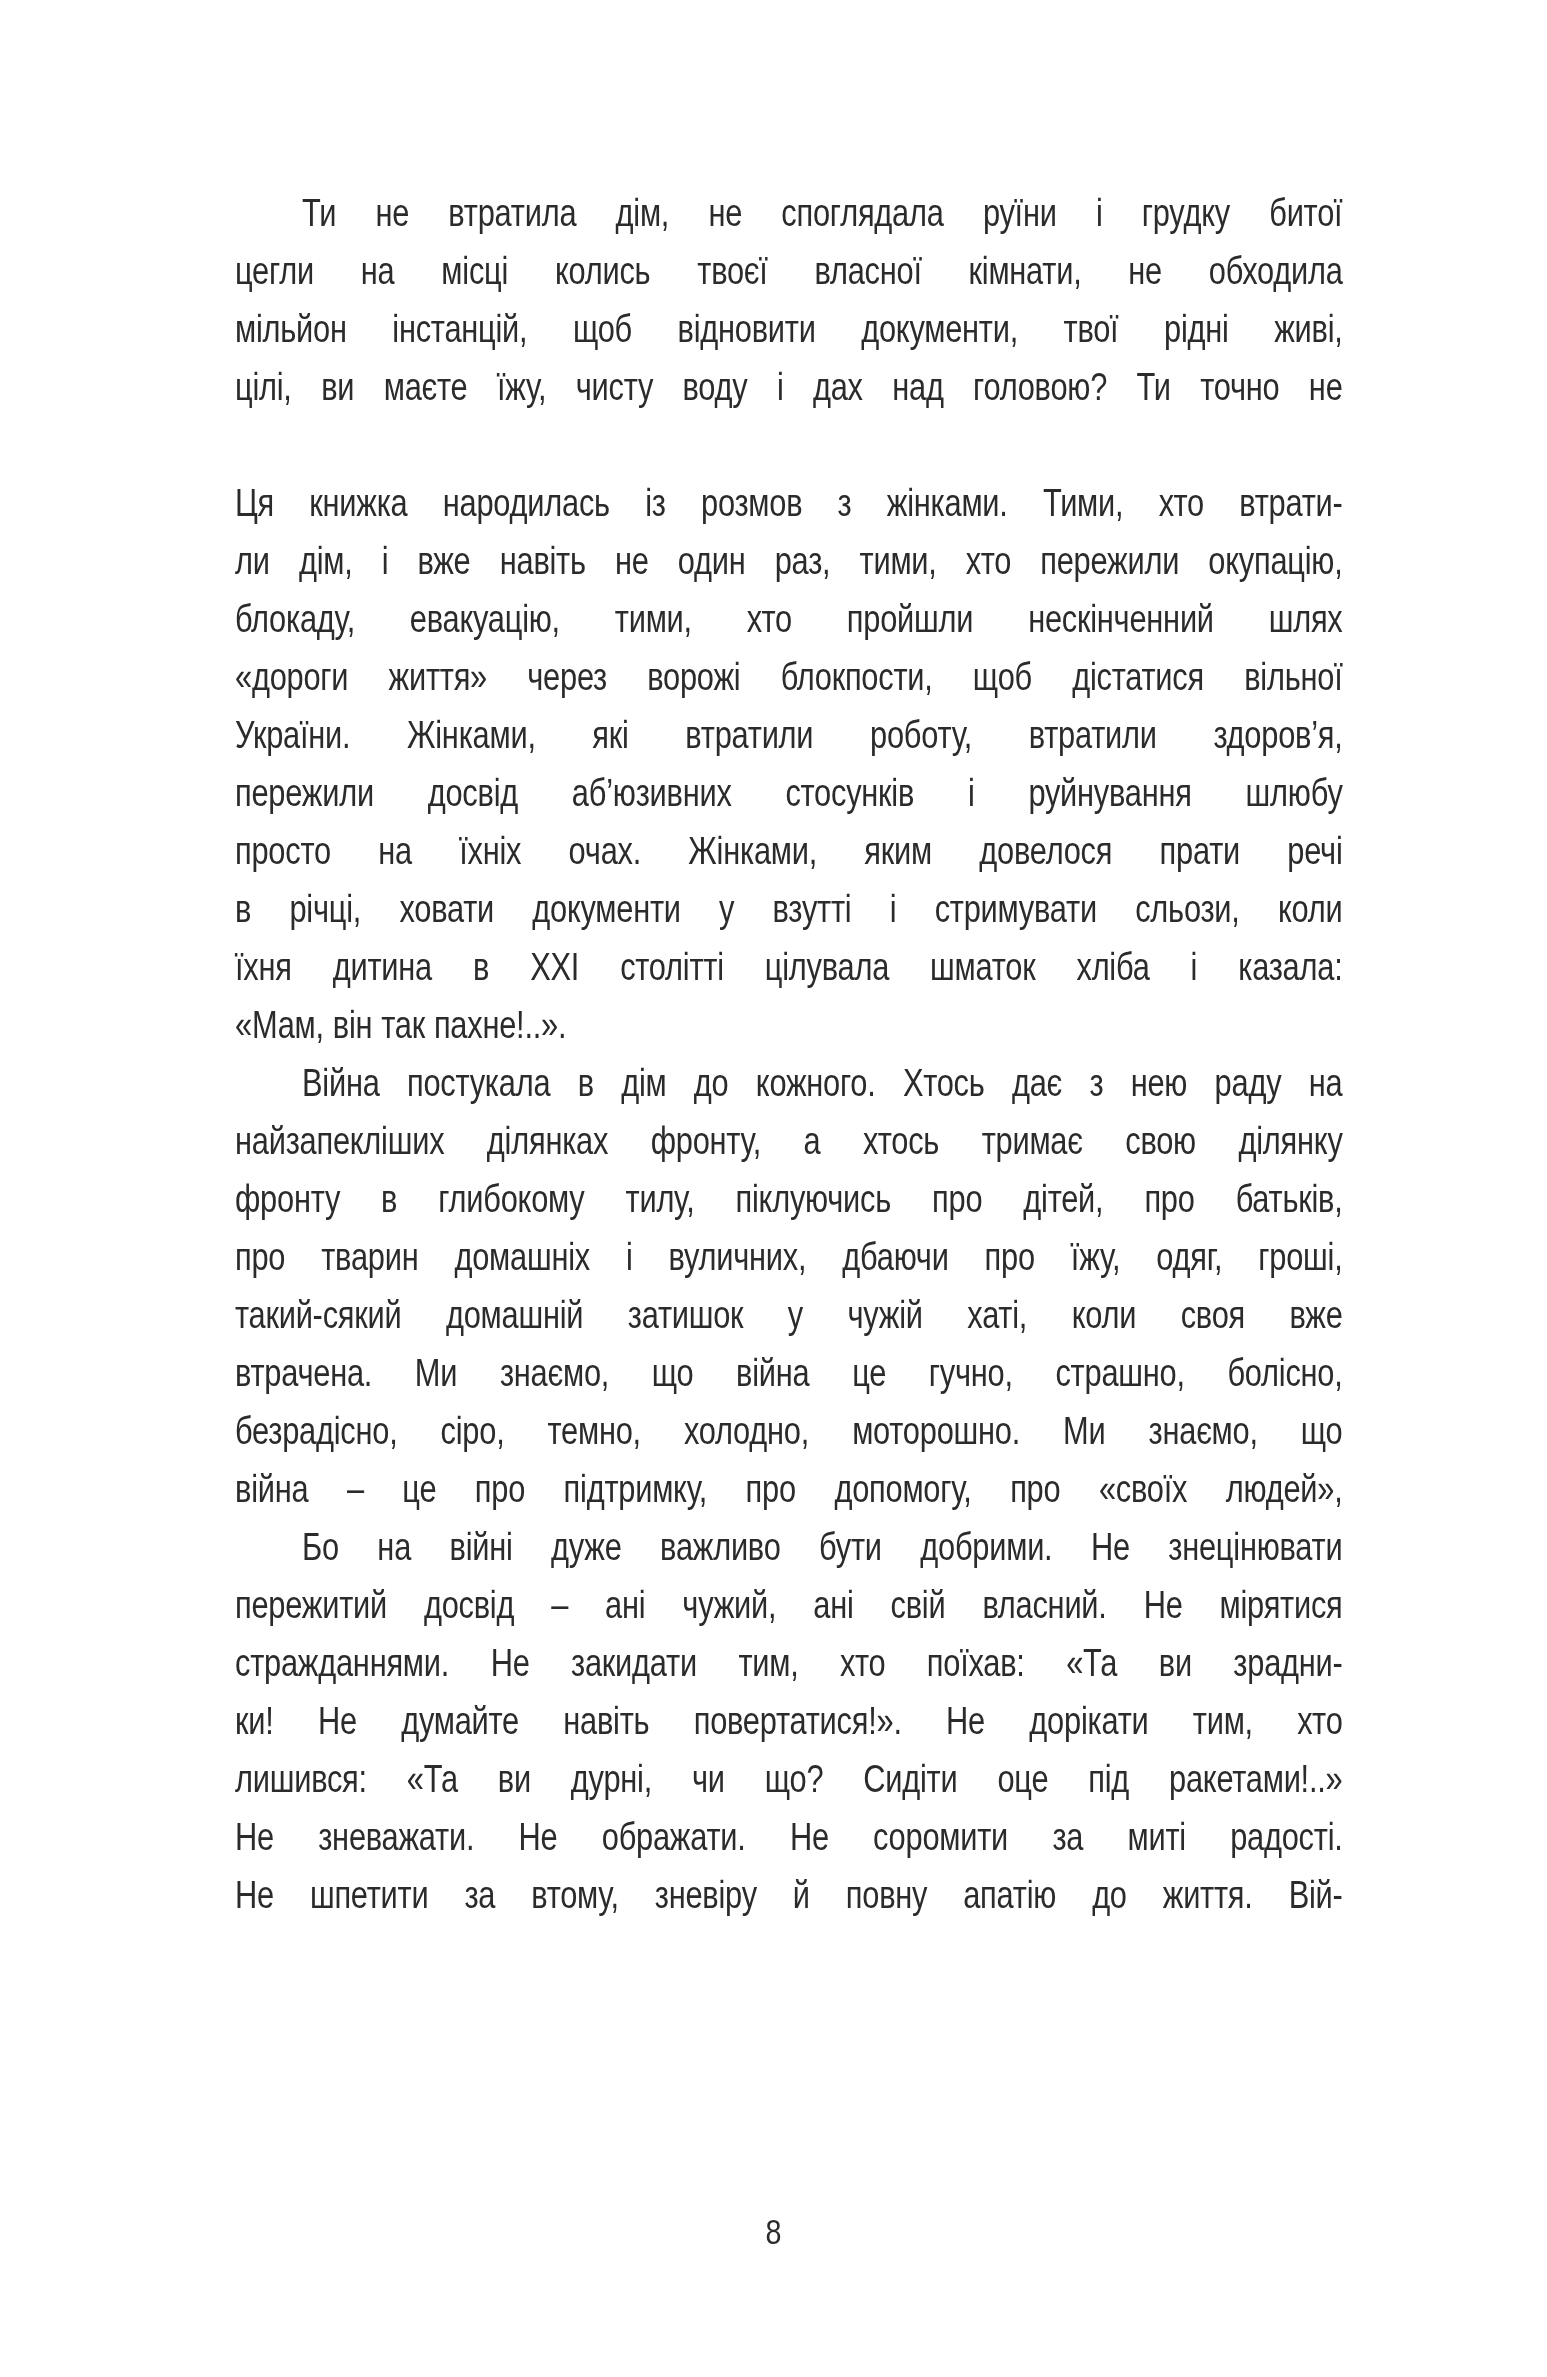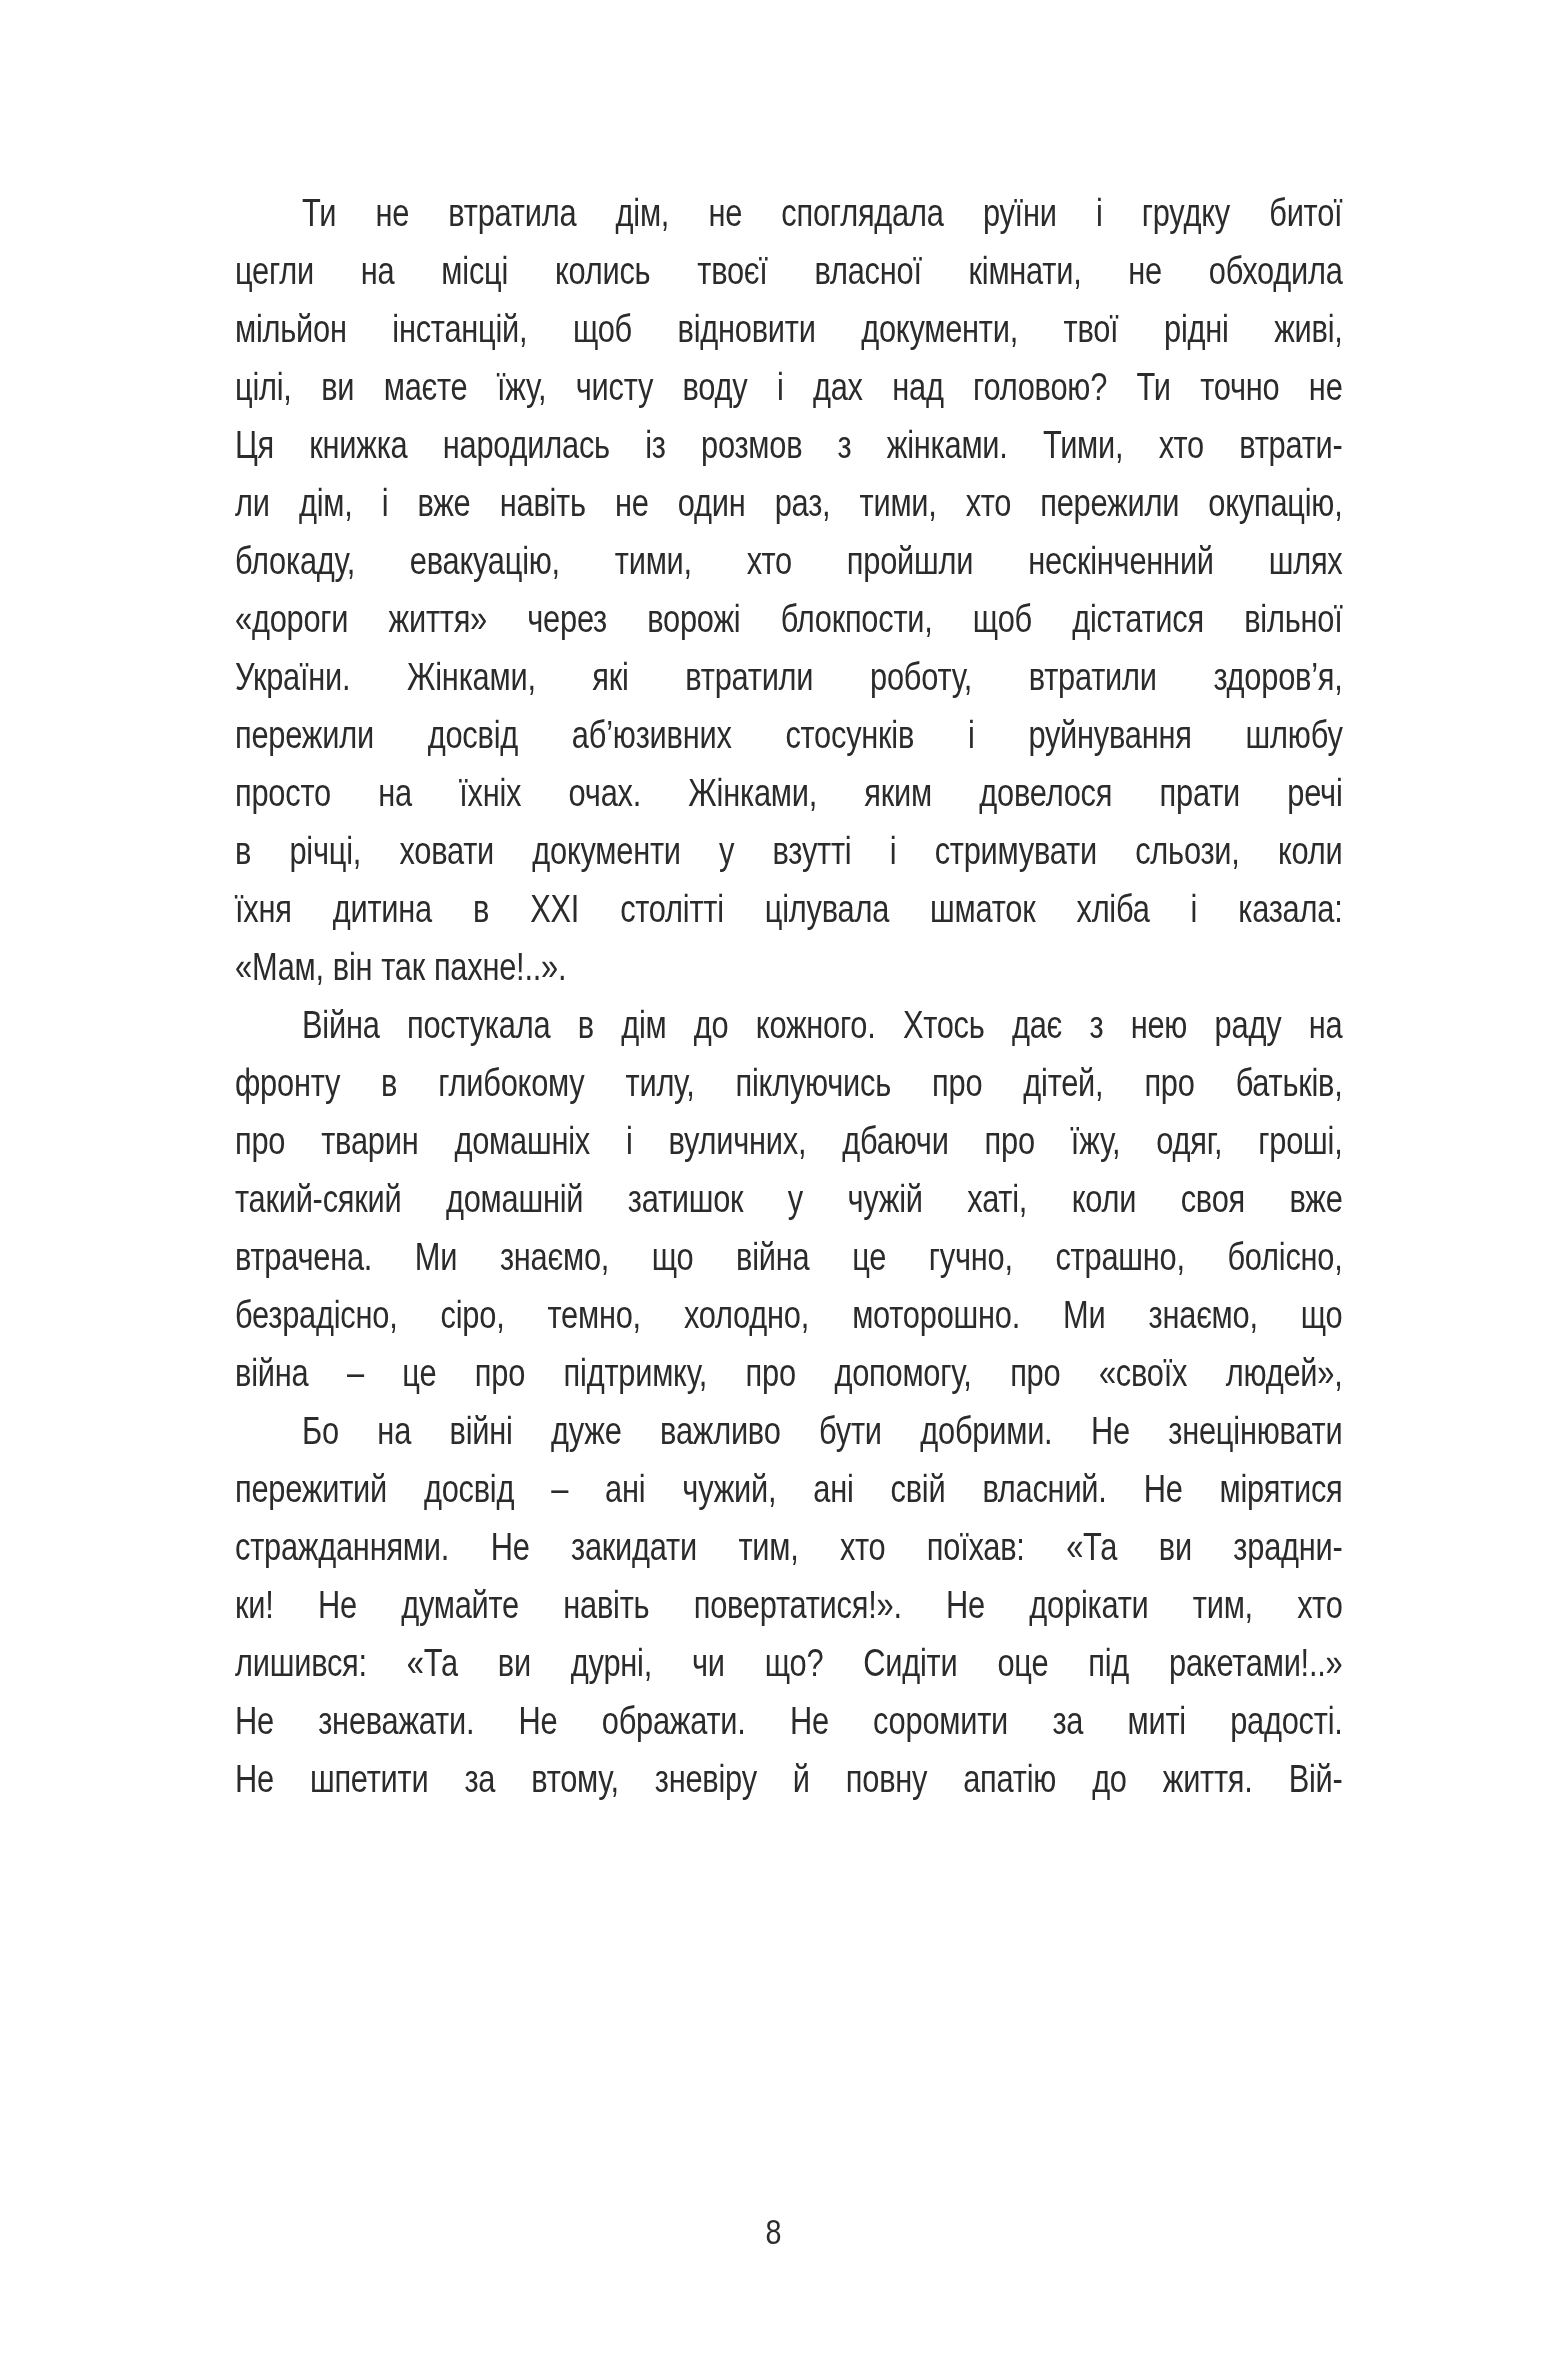--- a/index.html
+++ b/index.html
@@ -27,20 +27,21 @@
       top: 184px;
       width: 1107px;
       color: #2b2b2b;
       font-family: "Liberation Sans", "DejaVu Sans", sans-serif;
     }
     .para {
       margin: 0;
       padding: 0;
     }
     .para.gap-after {
+      margin-bottom: 58px;
     }
     .line {
       display: block;
       height: 58px;
       line-height: 58px;
       white-space: nowrap;
       overflow: visible;
       position: relative;
     }
     .line .inner {
@@ -260,20 +261,32 @@
             <span class="w" style="font-size: 39px; letter-spacing: -0.3px; white-space: nowrap;">Хтось</span>
             <span class="w" style="font-size: 39px; letter-spacing: -0.3px; white-space: nowrap;">дає</span>
             <span class="w" style="font-size: 39px; letter-spacing: -0.3px; white-space: nowrap;">з</span>
             <span class="w" style="font-size: 39px; letter-spacing: -0.3px; white-space: nowrap;">нею</span>
             <span class="w" style="font-size: 39px; letter-spacing: -0.3px; white-space: nowrap;">раду</span>
             <span class="w" style="font-size: 39px; letter-spacing: -0.3px; white-space: nowrap;">на</span>
           </div>
         </div>
         <div class="line">
           <div style="width: 1402px; margin-left: 0px; transform: scaleX(0.79); transform-origin: 0px 50%; display: flex; justify-content: space-between; align-items: baseline; height: 58px; line-height: 58px;">
+            <span class="w" style="font-size: 39px; letter-spacing: -0.3px; white-space: nowrap;">найзапекліших</span>
+            <span class="w" style="font-size: 39px; letter-spacing: -0.3px; white-space: nowrap;">ділянках</span>
+            <span class="w" style="font-size: 39px; letter-spacing: -0.3px; white-space: nowrap;">фронту,</span>
+            <span class="w" style="font-size: 39px; letter-spacing: -0.3px; white-space: nowrap;">а</span>
+            <span class="w" style="font-size: 39px; letter-spacing: -0.3px; white-space: nowrap;">хтось</span>
+            <span class="w" style="font-size: 39px; letter-spacing: -0.3px; white-space: nowrap;">тримає</span>
+            <span class="w" style="font-size: 39px; letter-spacing: -0.3px; white-space: nowrap;">свою</span>
+            <span class="w" style="font-size: 39px; letter-spacing: -0.3px; white-space: nowrap;">ділянку</span>
+          </div>
+        </div>
+        <div class="line">
+          <div style="width: 1402px; margin-left: 0px; transform: scaleX(0.79); transform-origin: 0px 50%; display: flex; justify-content: space-between; align-items: baseline; height: 58px; line-height: 58px;">
             <span class="w" style="font-size: 39px; letter-spacing: -0.3px; white-space: nowrap;">фронту</span>
             <span class="w" style="font-size: 39px; letter-spacing: -0.3px; white-space: nowrap;">в</span>
             <span class="w" style="font-size: 39px; letter-spacing: -0.3px; white-space: nowrap;">глибокому</span>
             <span class="w" style="font-size: 39px; letter-spacing: -0.3px; white-space: nowrap;">тилу,</span>
             <span class="w" style="font-size: 39px; letter-spacing: -0.3px; white-space: nowrap;">піклуючись</span>
             <span class="w" style="font-size: 39px; letter-spacing: -0.3px; white-space: nowrap;">про</span>
             <span class="w" style="font-size: 39px; letter-spacing: -0.3px; white-space: nowrap;">дітей,</span>
             <span class="w" style="font-size: 39px; letter-spacing: -0.3px; white-space: nowrap;">про</span>
             <span class="w" style="font-size: 39px; letter-spacing: -0.3px; white-space: nowrap;">батьків,</span>
           </div>

